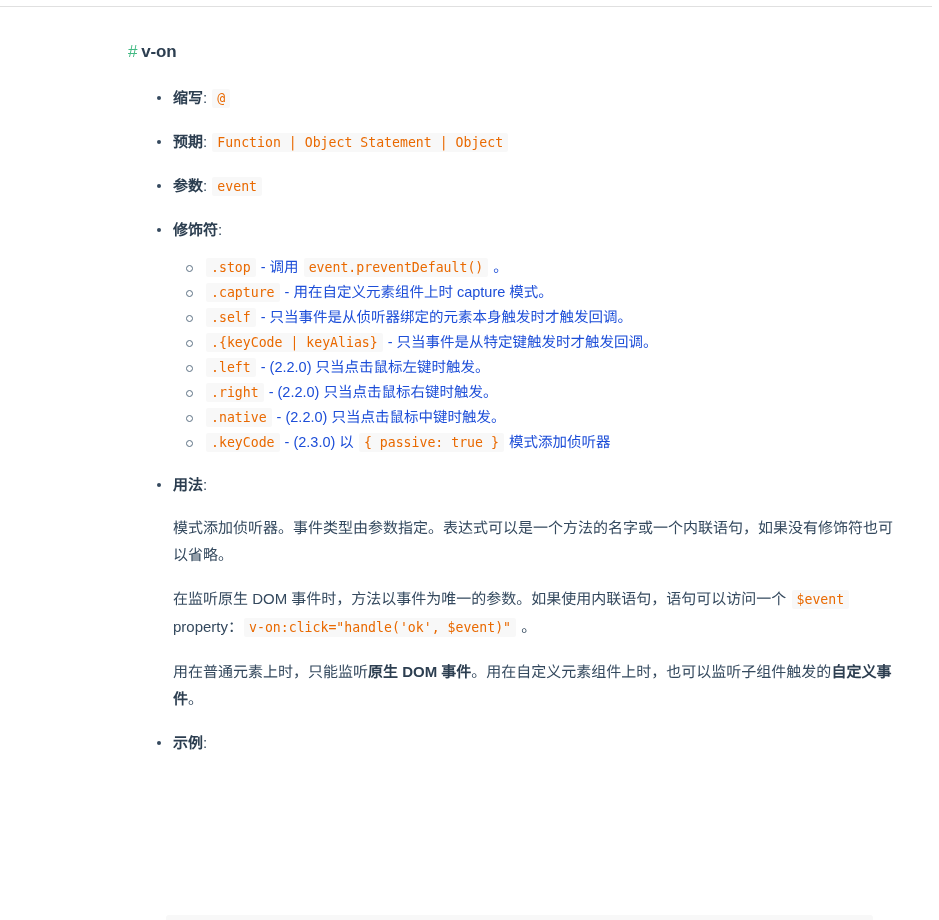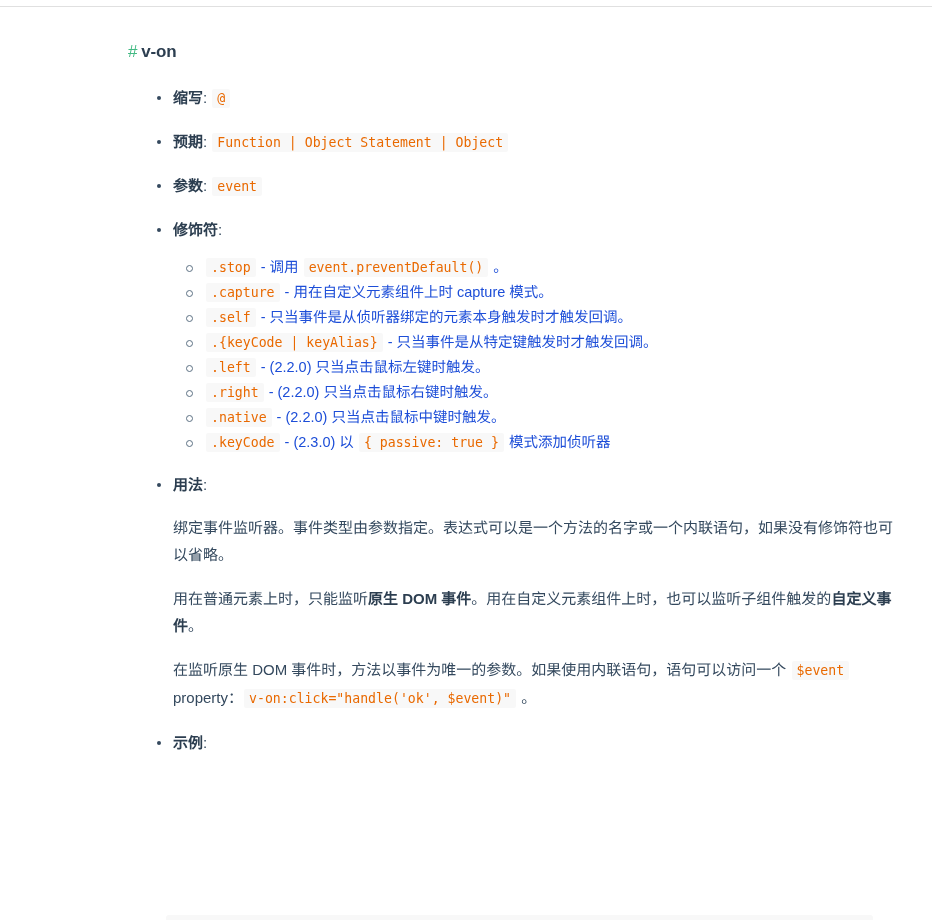--- a/index.html
+++ b/index.html
@@ -200,25 +200,25 @@
           </li>
           <li>
             <code class="inline">.keyCode</code><span class="dash"> - (2.3.0) 以 </span><code class="inline">{ passive: true }</code><span class="dash"> 模式添加侦听器</span>
           </li>
         </ul>
       </li>
 
       <li>
         <span class="term">用法</span><span>:</span>
 
-        <p class="para">绑定事件监听器。事件类型由参数指定。表达式可以是一个方法的名字或一个内联语句，如果没有修饰符也可以省略。</p>
+        <p class="para">模式添加侦听器。事件类型由参数指定。表达式可以是一个方法的名字或一个内联语句，如果没有修饰符也可以省略。</p>
+
+        <p class="para"><span>在监听原生 DOM 事件时，方法以事件为唯一的参数。如果使用内联语句，语句可以访问一个 </span><code class="inline">$event</code><span> property：</span><code class="inline">v-on:click="handle('ok', $event)"</code><span> 。</span></p>
 
         <p class="para"><span>用在普通元素上时，只能监听</span><b>原生 DOM 事件</b><span>。用在自定义元素组件上时，也可以监听子组件触发的</span><b>自定义事件</b><span>。</span></p>
-
-        <p class="para"><span>在监听原生 DOM 事件时，方法以事件为唯一的参数。如果使用内联语句，语句可以访问一个 </span><code class="inline">$event</code><span> property：</span><code class="inline">v-on:click="handle('ok', $event)"</code><span> 。</span></p>
 
       </li>
 
       <li>
         <span class="term">示例</span><span>:</span>
       </li>
 
     </ul>
   </div>
 

